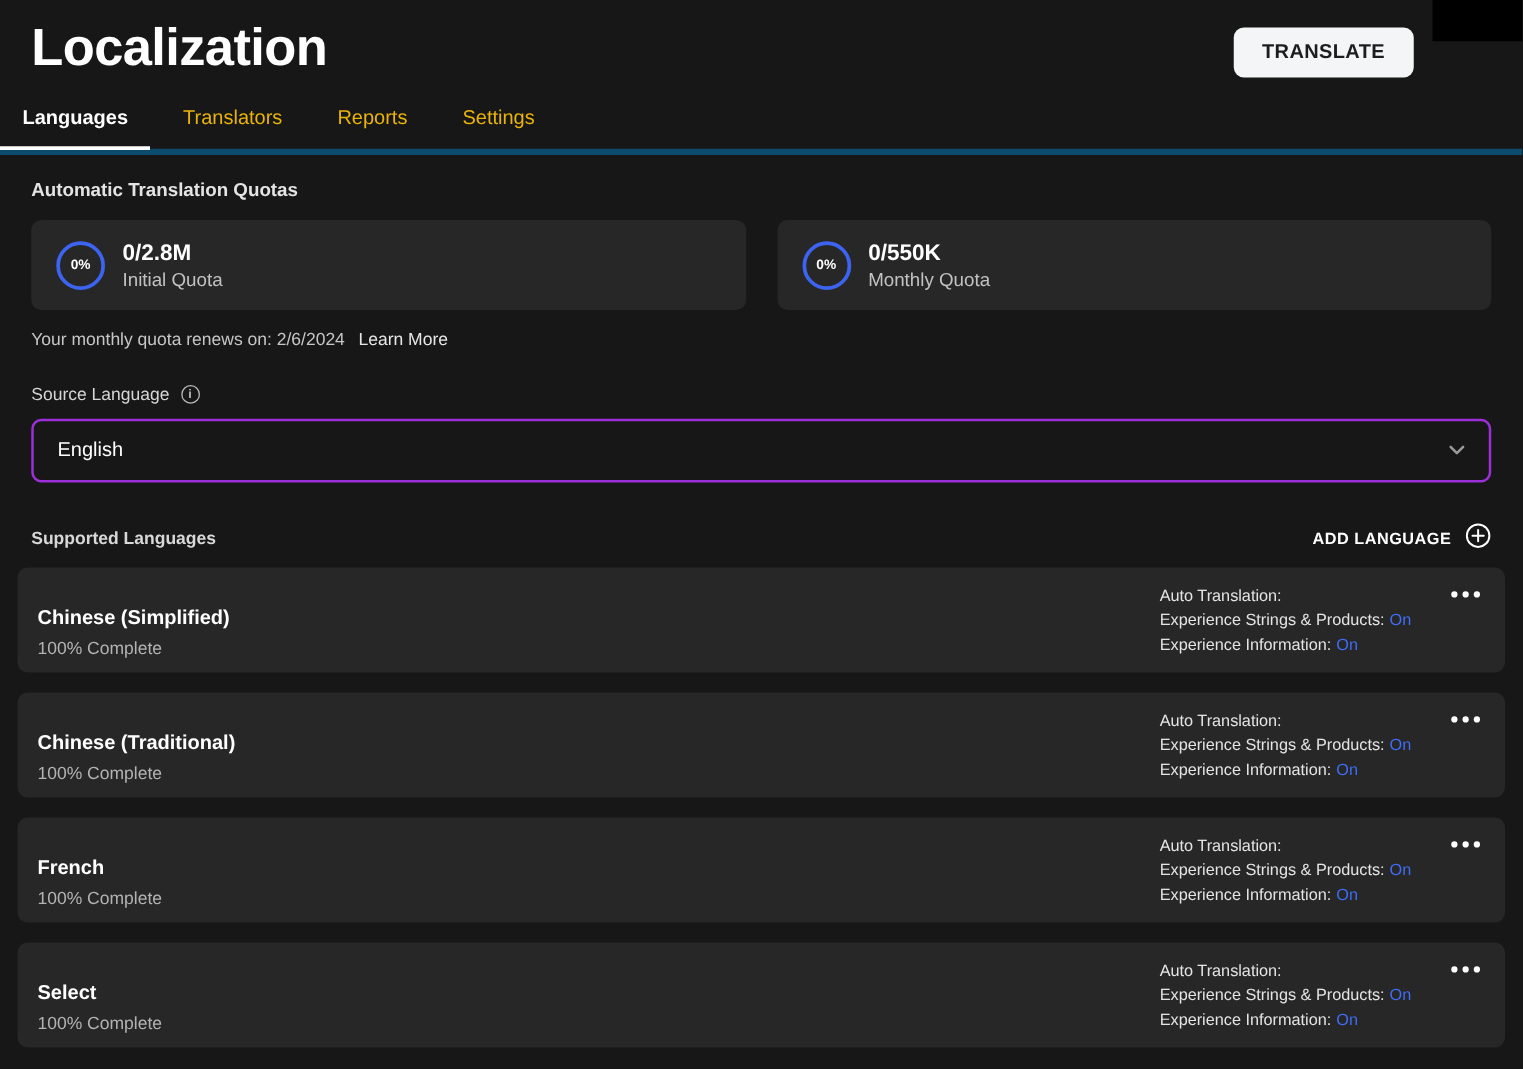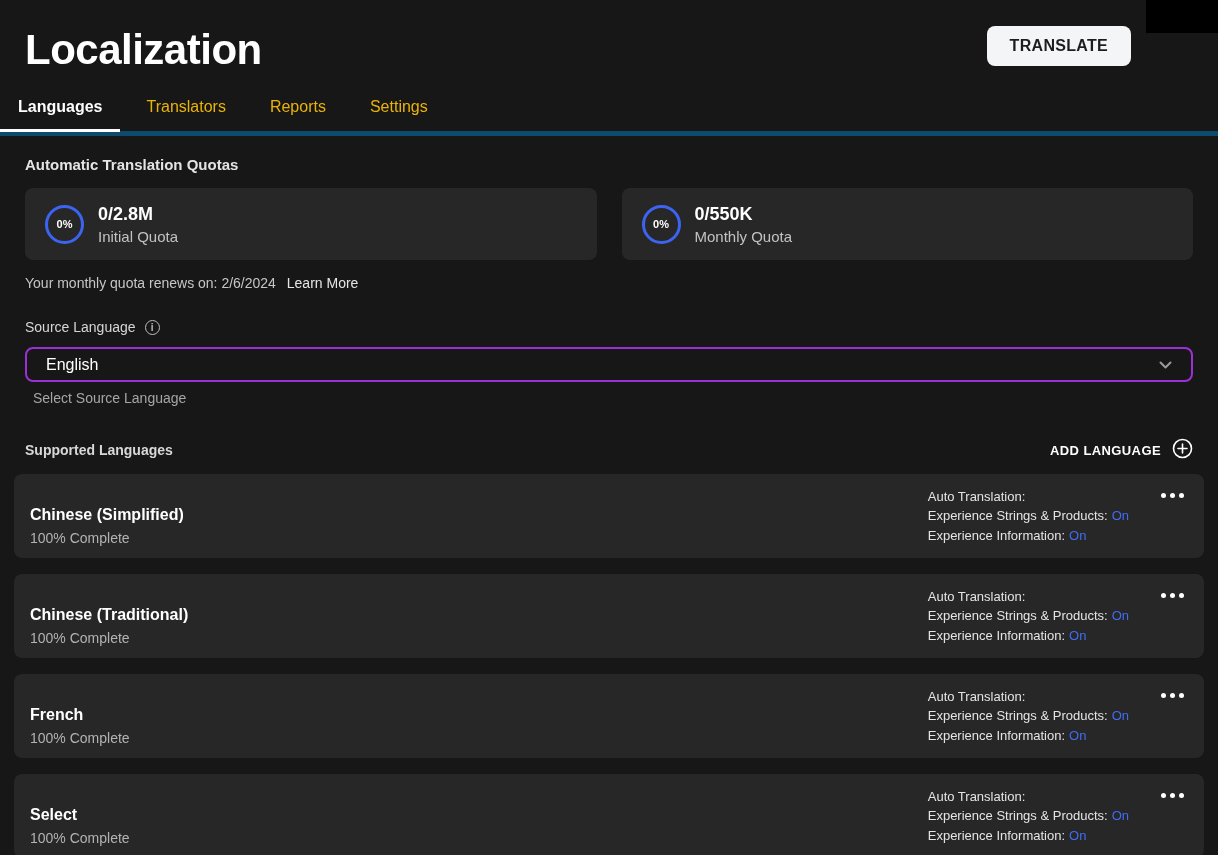--- a/index.html
+++ b/index.html
@@ -14,22 +14,22 @@
   .main { padding: 0 25px; }
 
   .corner-overlay {
     position: absolute; top: 0; right: 0;
     width: 72px; height: 33px;
     background: #000000;
   }
 
   
   .header {
-    display: flex; justify-content: space-between; align-items: flex-start;
-    padding-top: 26px;
+    display: flex; justify-content: space-between; align-items: flex-end;
+    padding-top: 14px;
   }
   .page-title {
     font-size: 42px; font-weight: 800; letter-spacing: -0.5px; color: #fff;
   }
   .translate-btn {
     background: #f4f5f6; color: #1b1d1f;
     font-family: "Liberation Sans", sans-serif;
     font-size: 16px; font-weight: 700; letter-spacing: 0.3px;
     border: none; border-radius: 8px;
     padding: 11px 23px; margin-right: 62px;
@@ -81,21 +81,21 @@
     margin-top: 28px; display: flex; align-items: center; gap: 9px;
     font-size: 14px; color: #d6d6d6;
   }
   .info-icon {
     width: 15px; height: 15px; border-radius: 50%;
     border: 1.3px solid #bdbdbd; color: #bdbdbd;
     display: inline-flex; align-items: center; justify-content: center;
     font-size: 10px; font-weight: 700; cursor: pointer;
   }
   .select-box {
-    margin-top: 12px; height: 35px;
+    margin-top: 12px; height: 51px;
     border: 2px solid #9d2fd8; border-radius: 8px;
     background: #171717;
     display: flex; align-items: center; justify-content: space-between;
     padding: 0 19px; font-size: 16px; color: #ffffff; cursor: pointer;
   }
   .helper-text { margin-top: 8px; margin-left: 8px; font-size: 14px; color: #a6a6a6; }
 
   
   .supported-header {
     margin-top: 32px; display: flex; justify-content: space-between; align-items: center; gap: 40px;
@@ -176,21 +176,20 @@
   </div>
 
   <div class="select-box">
     <span>English</span>
     <span>
       <svg width="13" height="9" viewBox="0 0 13 9">
           <path d="M1.5 1.5l5 5 5-5" stroke="#9a9a9a" stroke-width="2" fill="none" stroke-linecap="round" stroke-linejoin="round"></path>
         </svg>
     </span>
   </div>
-  <div class="helper-text">Select Source Language</div>
 
   <div class="supported-header">
     <div class="supported-title">Supported Languages</div>
     <button class="add-language-btn">
       <span>ADD LANGUAGE</span>
       <span>
         <svg width="21" height="21" viewBox="0 0 21 21">
             <circle cx="10.5" cy="10.5" r="9" stroke="#ffffff" stroke-width="1.6" fill="none"></circle>
             <path d="M10.5 6v9M6 10.5h9" stroke="#ffffff" stroke-width="1.6" stroke-linecap="round"></path>
           </svg>

